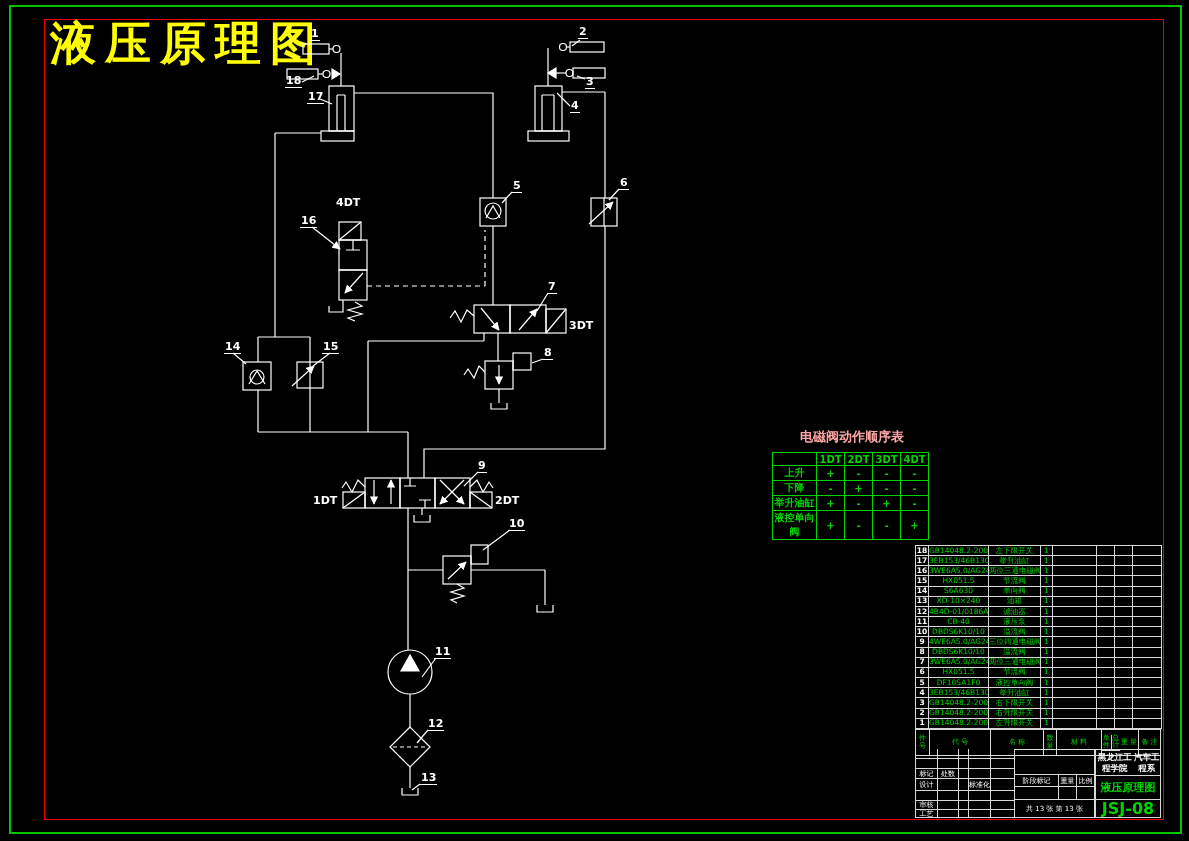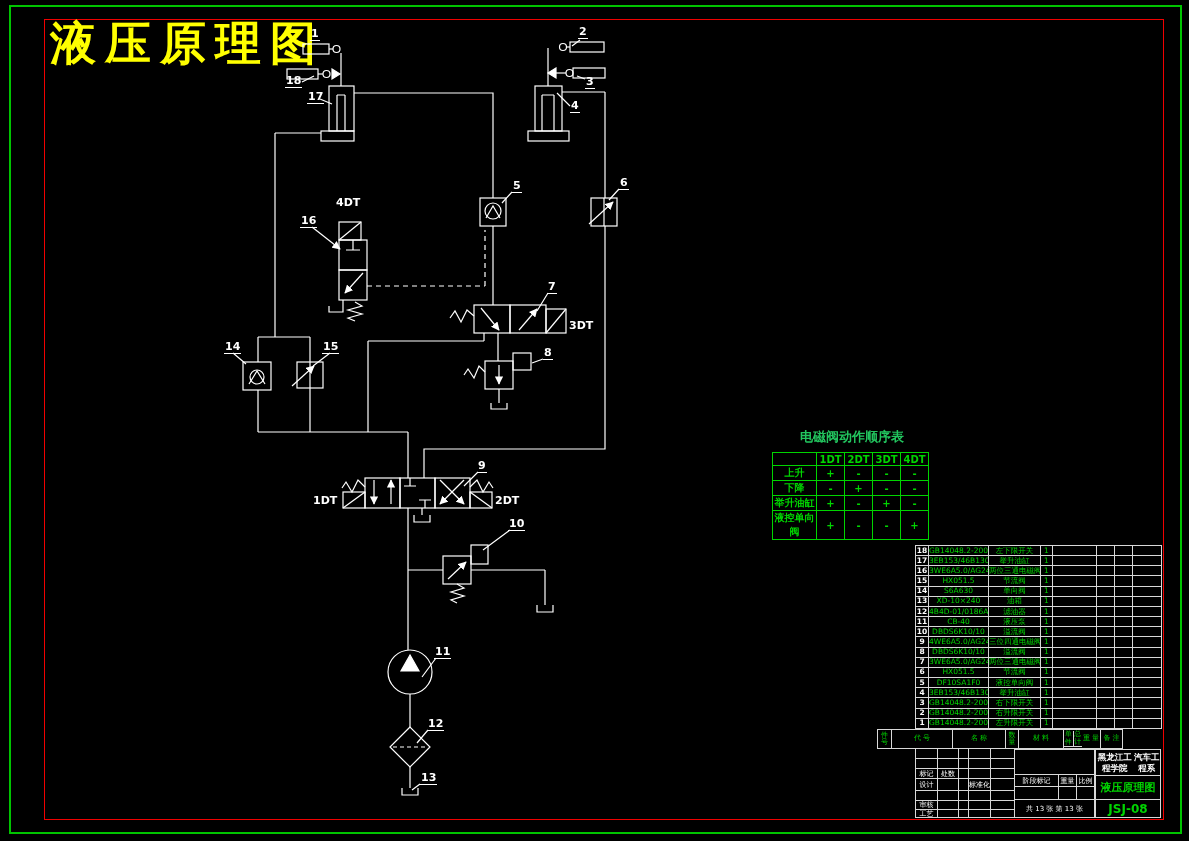--- a/index.html
+++ b/index.html
@@ -11,33 +11,33 @@
              border:1px solid #f00000;}
   .main-title{position:absolute;left:50px;top:18px;color:#ffff00;
               font-family:"DejaVu Serif","Liberation Serif",serif;font-weight:bold;
               font-size:46px;letter-spacing:9px;line-height:1.1;}
   svg{position:absolute;left:0;top:0;}
   .lbl{position:absolute;color:#fff;font:bold 11px "DejaVu Sans",sans-serif;
        border-bottom:1px solid #fff;padding:0 1px;line-height:12px;}
   .lbl.plain{border-bottom:none;}
   
   .seq-title{position:absolute;left:772px;top:428px;width:160px;text-align:center;
-             color:#22c55e;font-weight:bold;font-size:13px;}
+             color:#fca5a5;font-weight:bold;font-size:13px;}
   table.seq{position:absolute;left:772px;top:452px;border-collapse:collapse;
             table-layout:fixed;}
   table.seq td,table.seq th{border:1px solid #00d400;color:#00d400;font-weight:bold;
             font-size:10px;text-align:center;height:12px;padding:0;}
   table.seq col.c0{width:44px}table.seq col.cn{width:28px}
   
   table.parts{position:absolute;left:915px;top:545px;width:246px;height:184px;
               border-collapse:collapse;table-layout:fixed;}
   table.parts td{border:1px solid #d8d8d8;color:#00d400;font-size:7.5px;line-height:8px;
               text-align:center;padding:0;white-space:nowrap;overflow:hidden;}
   table.parts td:first-child{color:#fff;font-weight:bold;}
-  .parts-head{position:absolute;left:877px;top:729px;width:246px;height:20px;display:flex;}
+  .parts-head{position:absolute;left:915px;top:729px;width:246px;height:27px;display:flex;}
   .ph-cell{border:1px solid #d8d8d8;border-left:none;color:#00d400;font-size:7px;
            display:flex;align-items:center;justify-content:center;text-align:center;
            line-height:7.5px;}
   .ph-cell:first-child{border-left:1px solid #d8d8d8;}
   .ph-w{display:flex;}
   .ph-w .top{display:flex;flex:1;}
   .ph-w .top span{flex:1;border-bottom:1px solid #d8d8d8;display:flex;align-items:center;justify-content:center;}
   .ph-w .top span+span{border-left:1px solid #d8d8d8;}
   .ph-w .bot{flex:1;display:flex;align-items:center;justify-content:center;text-align:right;}
   
@@ -49,21 +49,21 @@
            border-left:1px solid #d8d8d8;margin-left:-1px;font-size:7px;display:flex;
            align-items:center;justify-content:center;white-space:nowrap;overflow:hidden;}
   .tb-mid{position:absolute;left:99px;top:0;width:81px;height:69px;padding-left:29px;}
   .tb-mid .box{position:absolute;border:1px solid #d8d8d8;font-size:7px;display:flex;
            align-items:center;justify-content:center;white-space:nowrap;}
   .tb-right{position:absolute;left:180px;top:0;width:66px;height:69px;}
   .tb-right .box{position:absolute;left:0;width:64px;border:1px solid #d8d8d8;
            display:flex;flex-direction:row;align-items:center;justify-content:center;}
   .school{font-size:8.5px;line-height:11px;color:#fff;font-weight:bold;text-align:center;}
   .dwg-title{color:#00d400;font-weight:bold;font-size:11px;}
-  .dwg-no{color:#00d400;font-weight:bold;font-size:12px;}
+  .dwg-no{color:#00d400;font-weight:bold;font-size:16px;}
 </style>
 </head>
 <body>
 
 <div id="canvas">
 
   <div class="frame-green"></div>
   <div class="frame-red"></div>
 
   <div class="main-title">液压原理图</div>

